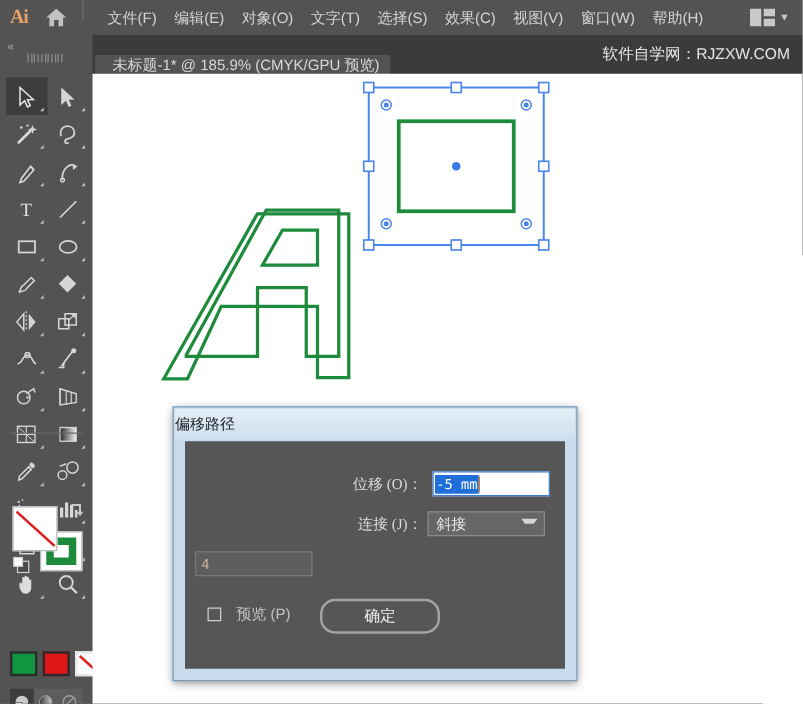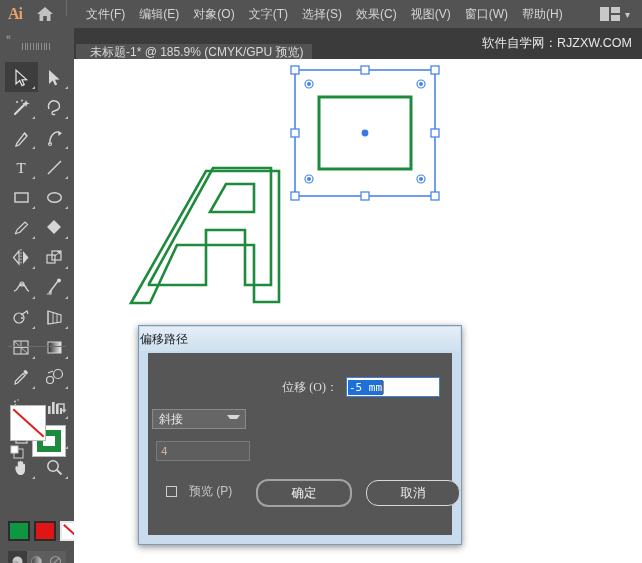--- a/index.html
+++ b/index.html
@@ -594,38 +594,38 @@
 
       <div class="row" style="left:0;top:24px;width:100%;">
         <span class="lbl" style="width:190px;">位移 (O)：</span>
         <span class="txtfield" style="margin-left:8px;">
           <span class="sel-text">-5 mm</span>
           <span class="caret"></span>
         </span>
       </div>
 
       <div class="row" style="left:0;top:56px;width:100%;">
+        <span class="lbl" style="width:190px;">连接 (J)：</span>
         <span class="selectbox" style="margin-left:4px;">
           <span>斜接</span>
           <span class="chev"></span>
         </span>
       </div>
 
       <div class="row" style="left:0;top:88px;width:100%;">
         <span class="txtfield disabled" style="margin-left:8px;">
           <span>4</span>
         </span>
       </div>
 
       <div class="row" style="left:18px;top:130px;">
         <span class="chk"></span>
         <span class="chk-lbl">预览 (P)</span>
       </div>
 
       <div class="row" style="left:108px;top:126px;gap:14px;">
         <span class="btn primary">确定</span>
-        <span class="btn secondary">取消</span>
       </div>
 
     </div>
   </div>
 
 </div>
 
 </body></html>

